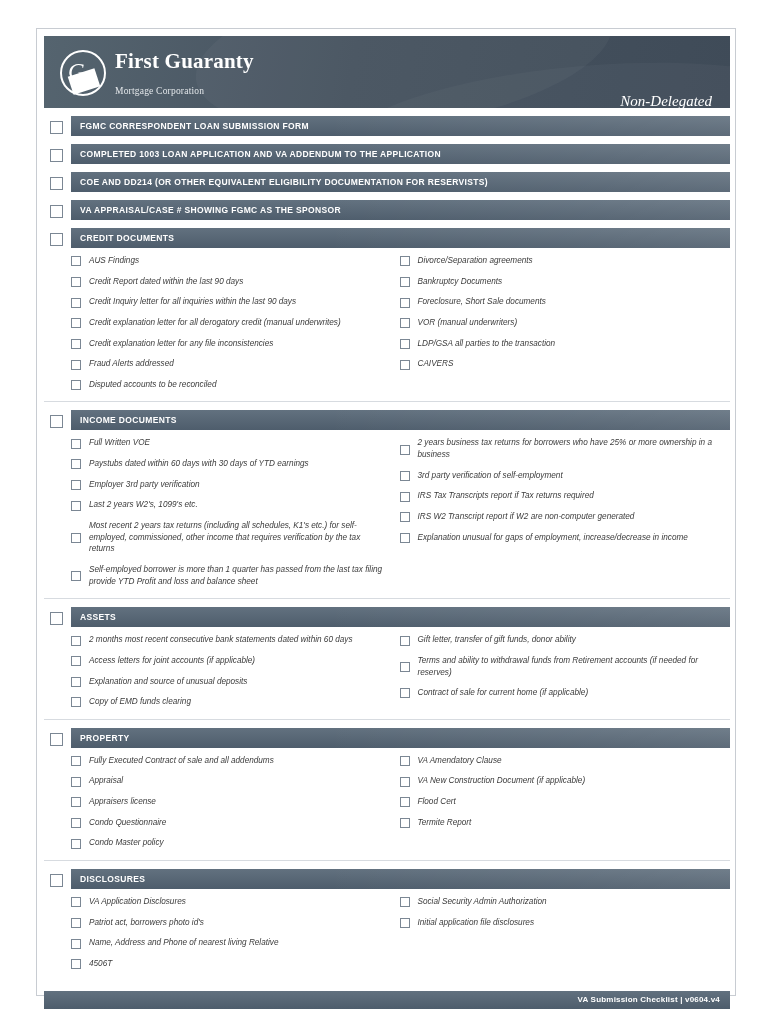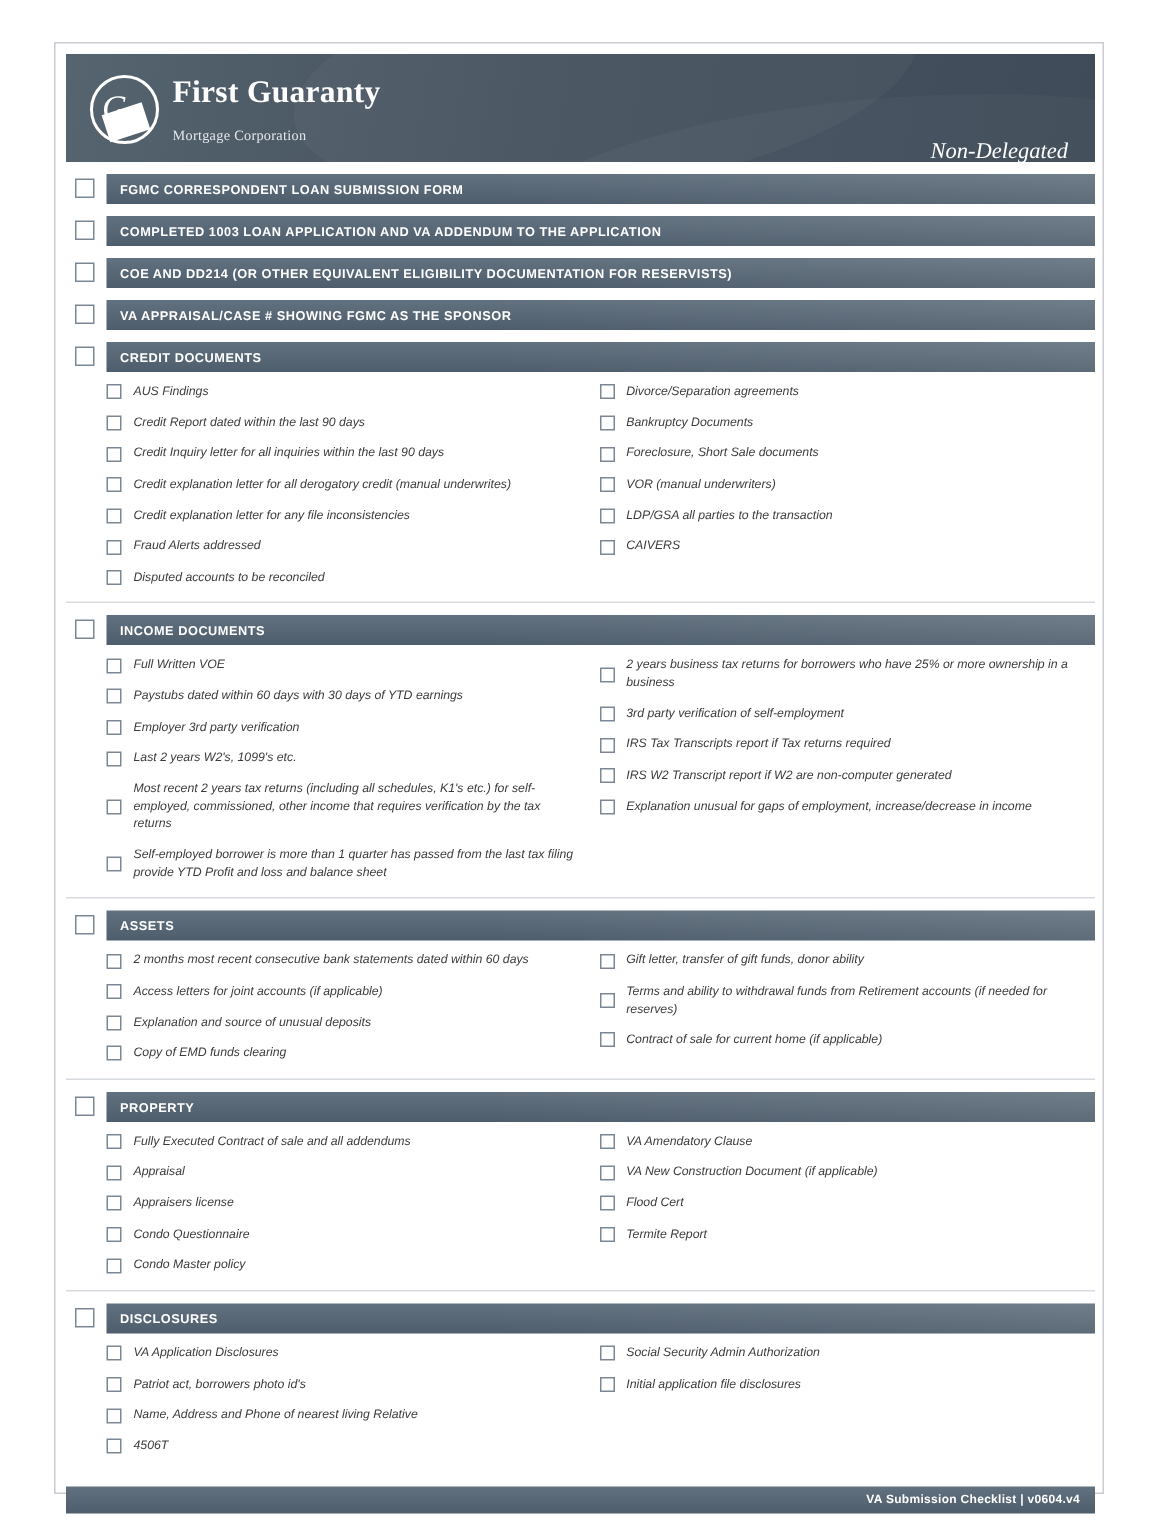--- a/index.html
+++ b/index.html
@@ -126,21 +126,21 @@
     font-weight: bold;
     font-size: 28px;
     color: #ffffff;
     line-height: 1.35;
     letter-spacing: 0.2px;
   }
 
   
   .bar-row {
     display: flex;
-    align-items: flex-start;
+    align-items: center;
     margin-top: 8px;
   }
   .bar-check {
     width: 13px;
     height: 13px;
     border: 1px solid #7b8794;
     background: #ffffff;
     flex: none;
     margin-top: 3px;
     margin-right: 8px;

